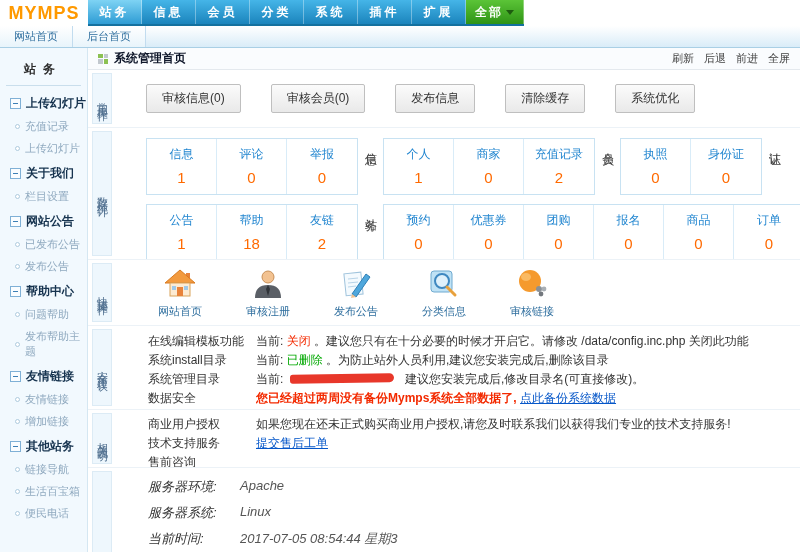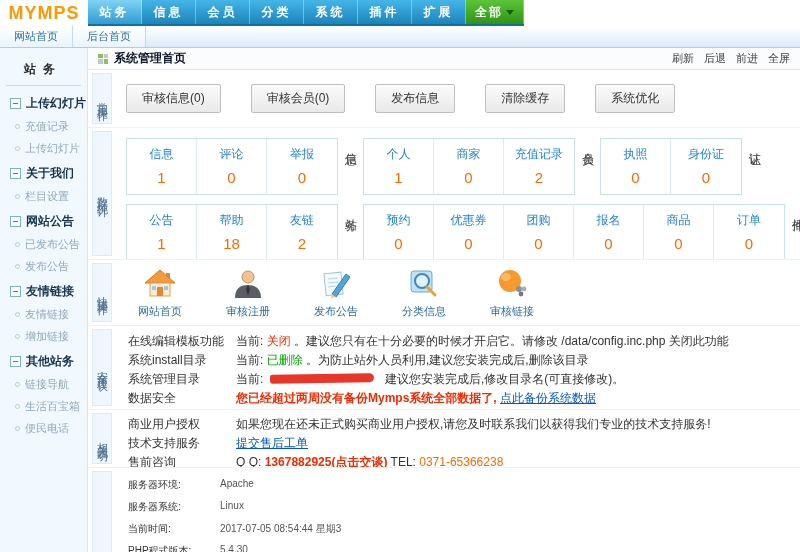--- a/index.html
+++ b/index.html
@@ -50,21 +50,21 @@
   .main-header { height:22px; background:#FAFCFE; border-bottom:1px solid #E4E9EE;
     display:flex; align-items:center; justify-content:space-between; padding:0 10px; flex-shrink:0; }
   .main-title { display:flex; align-items:center; gap:6px; font-size:12px; font-weight:bold; color:#0f172a; }
   .title-icon { width:10px; height:10px; display:grid; grid-template-columns:1fr 1fr; grid-gap:1px; }
   .title-icon i { background:#8CC152; }
   .title-icon i:nth-child(2), .title-icon i:nth-child(3) { background:#C2C8CE; }
   .header-links { display:flex; gap:10px; font-size:11px; color:#444; }
   .header-links span { cursor:pointer; }
 
   
-  .section { display:flex; border-bottom:1px solid #ECF2F7; flex-shrink:0; }
+  .section { display:flex; border-bottom:1px solid #ECF2F7; flex-shrink:0;gap:20px; }
   .vstrip { width:20px; background:#EEF7FD; border:1px solid #DCEBF5; margin:3px 2px 3px 4px;
     display:flex; align-items:center; justify-content:center; flex-shrink:0; }
   .vlabel { writing-mode:vertical-rl; text-orientation:upright; font-size:11px;
     color:#4E6E8E; letter-spacing:3px; }
   .sec-content { flex:1; overflow:hidden; }
 
   .sec-common { height:58px; }
   .sec-common .sec-content { display:flex; align-items:center; gap:30px; padding:0 0 0 12px; }
   .btn { background:linear-gradient(#FBFBFB,#E9E9E9); border:1px solid #BFBFBF; border-radius:2px;
     padding:5px 15px; font-size:12px; color:#333; cursor:pointer; white-space:nowrap; }
@@ -98,21 +98,21 @@
   .link { color:#0657C9; text-decoration:underline; cursor:pointer; }
   .scribble { display:inline-block; width:104px; height:9px; background:#E8372A;
     border-radius:5px 8px 8px 5px; vertical-align:middle; margin:0 8px 2px 3px;
     transform:rotate(-1deg); }
 
   .sec-related { height:58px; }
   .sec-related .sec-content { padding:5px 0 0 14px; }
 
   .sec-server { flex:1; border-bottom:none; }
   .sec-server .sec-content { padding:10px 0 0 14px; }
-  .srv-row { display:flex; font-size:10px; margin-bottom:8px; color:#333; }
+  .srv-row { display:flex; font-size:13px; margin-bottom:8px; color:#333;font-style:italic; }
   .srv-label { width:92px; flex-shrink:0; }
   .srv-value { color:#555; }
 </style>
 </head>
 <body>
 
 <div class="app">
 
   <div class="topbar">
     <div class="logo">MYMPS</div>
@@ -175,20 +175,34 @@
         <div class="side-item">
           <span class="dot"></span>
           <span>已发布公告</span>
         </div>
         <div class="side-item">
           <span class="dot"></span>
           <span>发布公告</span>
         </div>
       </div>
 
+      <div class="side-group">
+        <div class="group-header">
+          <span class="minus-icon"></span>
+          <span>帮助中心</span>
+        </div>
+        <div class="side-item">
+          <span class="dot"></span>
+          <span>问题帮助</span>
+        </div>
+        <div class="side-item">
+          <span class="dot"></span>
+          <span>发布帮助主题</span>
+        </div>
+      </div>
 
       <div class="side-group">
         <div class="group-header">
           <span class="minus-icon"></span>
           <span>友情链接</span>
         </div>
         <div class="side-item">
           <span class="dot"></span>
           <span>友情链接</span>
         </div>
@@ -451,26 +465,20 @@
             <div class="info-text">如果您现在还未正式购买商业用户授权,请您及时联系我们以获得我们专业的技术支持服务!</div>
           </div>
           <div class="info-row">
             <div class="info-name">技术支持服务</div>
             <div class="info-text">
               <a class="link">提交售后工单</a>
             </div>
           </div>
           <div class="info-row">
             <div class="info-name">售前咨询</div>
-            <div class="info-text">
-              <span>Q Q:</span>
-              <span class="red bold">1367882925(点击交谈)</span>
-              <span>TEL:</span>
-              <span class="orange">0371-65366238</span>
-            </div>
           </div>
         </div>
       </div>
 
       <div class="section sec-server">
         <div class="vstrip"></div>
         <div class="sec-content">
           <div class="srv-row">
             <div class="srv-label">服务器环境:</div>
             <div class="srv-value">Apache</div>

